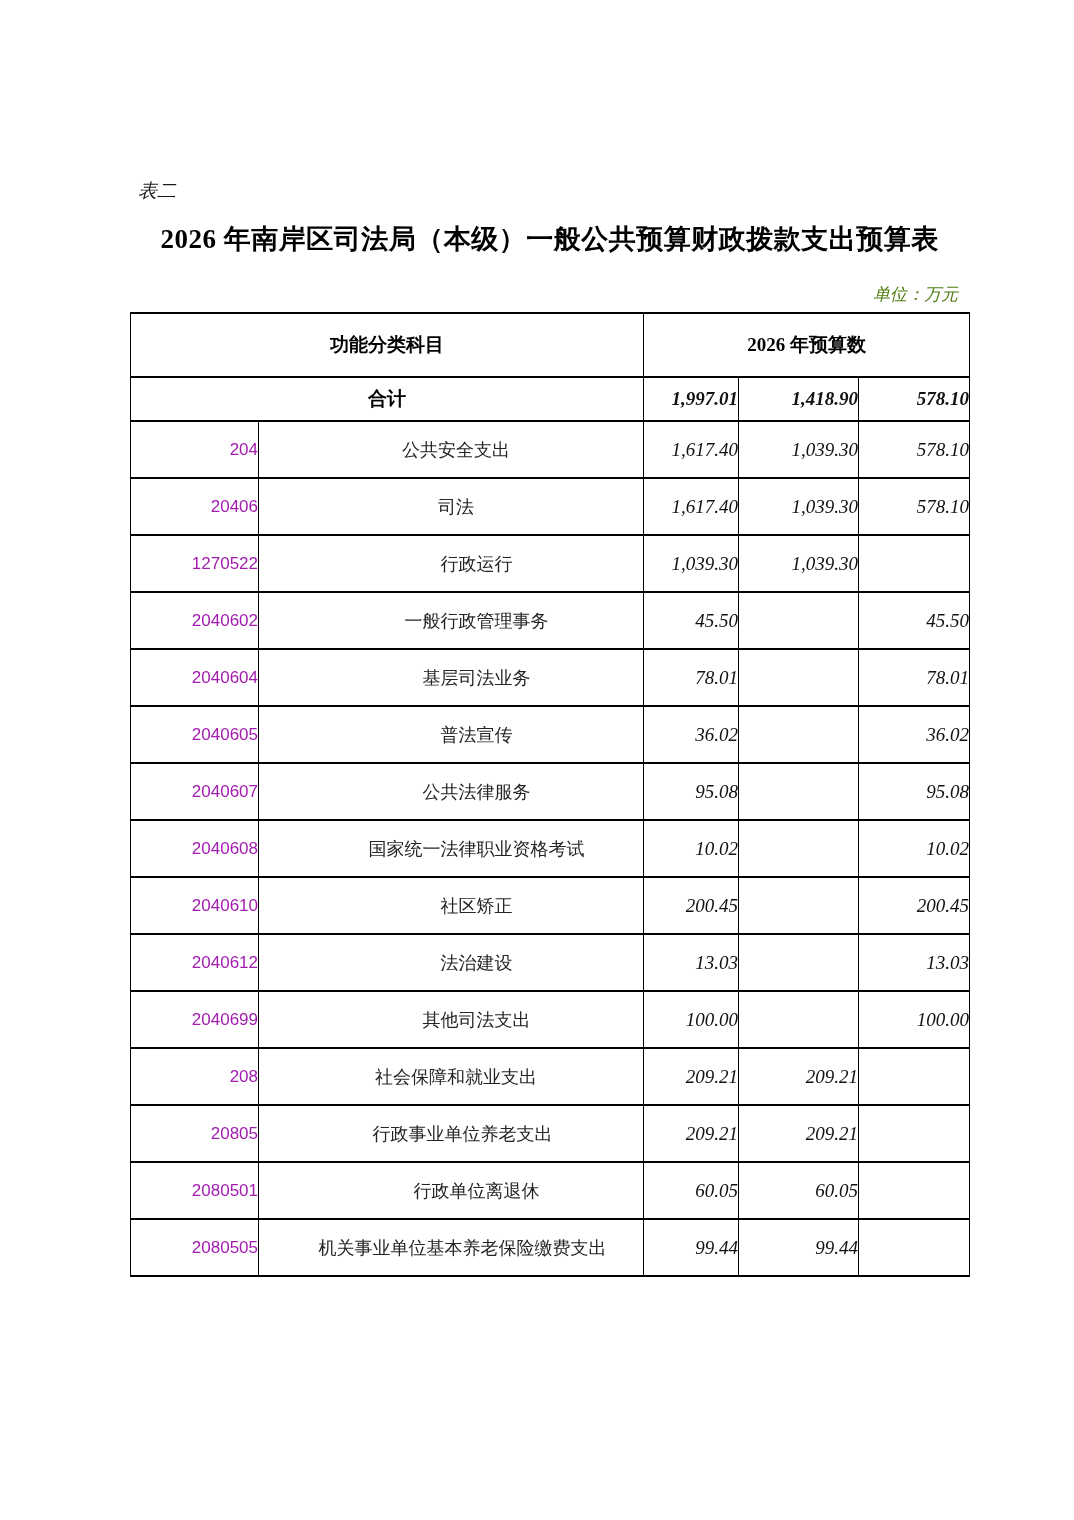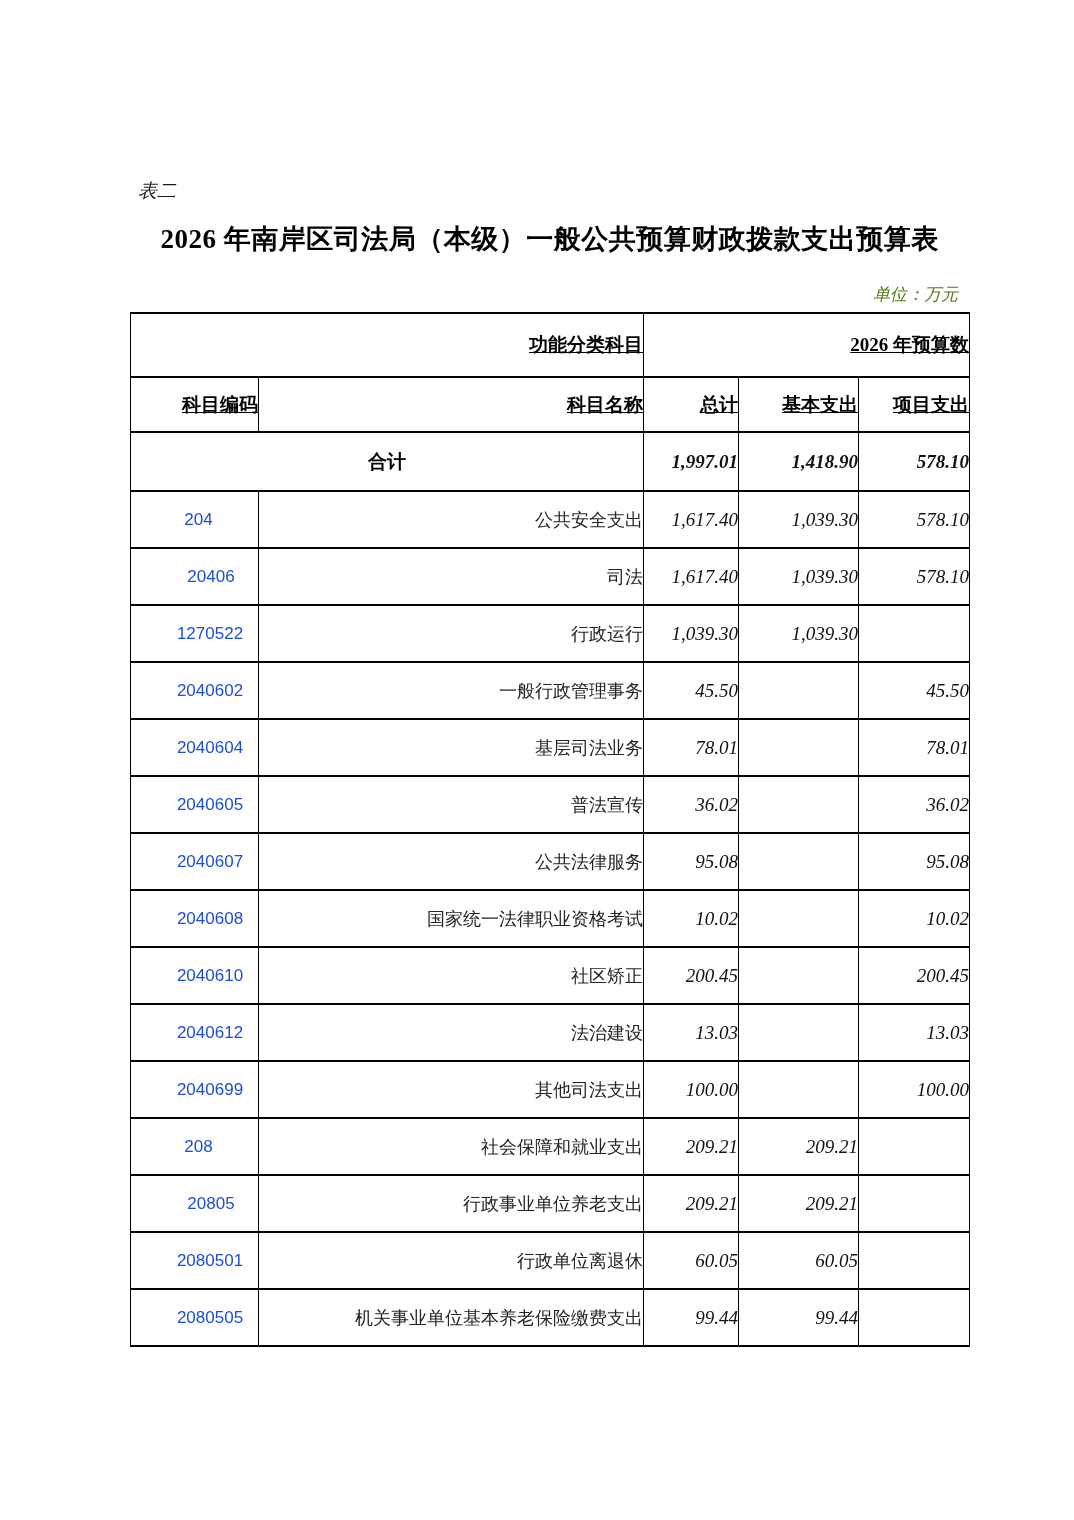--- a/index.html
+++ b/index.html
@@ -58,40 +58,39 @@
     border-left: 1px solid #000;
     border-right: 1px solid #000;
     border-top: 2px solid #000;
     border-bottom: 2px solid #000;
     padding: 0;
     vertical-align: middle;
     overflow: hidden;
   }
   tr.header-row-1 { height: 64px; }
   tr.header-row-2 { height: 55px; }
-  tr.total-row    { height: 59px; }
+  tr.total-row    { height: 44px; }
   tr.data-row     { height: 57px; }
   th.hcell {
     font-size: 19px;
     font-weight: 700;
+    text-align: center;
+    color: #000;
+  }
+  td.cell-code {
     text-align: right;
-    color: #000;
-    text-decoration: underline;
-  }
-  td.cell-code {
-    text-align: center;
     font-family: "Liberation Sans", "DejaVu Sans", sans-serif;
     font-size: 17px;
-    color: #1d4ed8;
+    color: #a21caf;
   }
   td.cell-code.lvl1 { padding-left: 8px; }
   td.cell-code.lvl2 { padding-left: 33px; }
   td.cell-code.lvl3 { padding-left: 31px; }
   td.cell-name {
-    text-align: right;
+    text-align: center;
     font-size: 18px;
     color: #242424;
   }
   td.cell-name.ind0 { padding-left: 10px; }
   td.cell-name.ind1 { padding-left: 23px; }
   td.cell-name.ind2 { padding-left: 51px; }
   td.cell-num {
     text-align: right;
     padding-right: 9px;
     font-size: 19px;
@@ -122,27 +121,20 @@
     <col style="width:385px">
     <col style="width:95px">
     <col style="width:120px">
     <col style="width:111px">
   </colgroup>
   <thead>
     <tr class="header-row-1">
       <th class="hcell" colspan="2">功能分类科目</th>
       <th class="hcell" colspan="3">2026 年预算数</th>
     </tr>
-    <tr class="header-row-2">
-      <th class="hcell">科目编码</th>
-      <th class="hcell">科目名称</th>
-      <th class="hcell">总计</th>
-      <th class="hcell">基本支出</th>
-      <th class="hcell">项目支出</th>
-    </tr>
   </thead>
   <tbody id="table-body">
     <tr class="total-row">
       <td class="cell-total-label" colspan="2">合计</td>
       <td class="cell-num">1,997.01</td>
       <td class="cell-num">1,418.90</td>
       <td class="cell-num">578.10</td>
     </tr>
   <tr class="data-row">
         <td class="cell-code lvl1">204</td>

